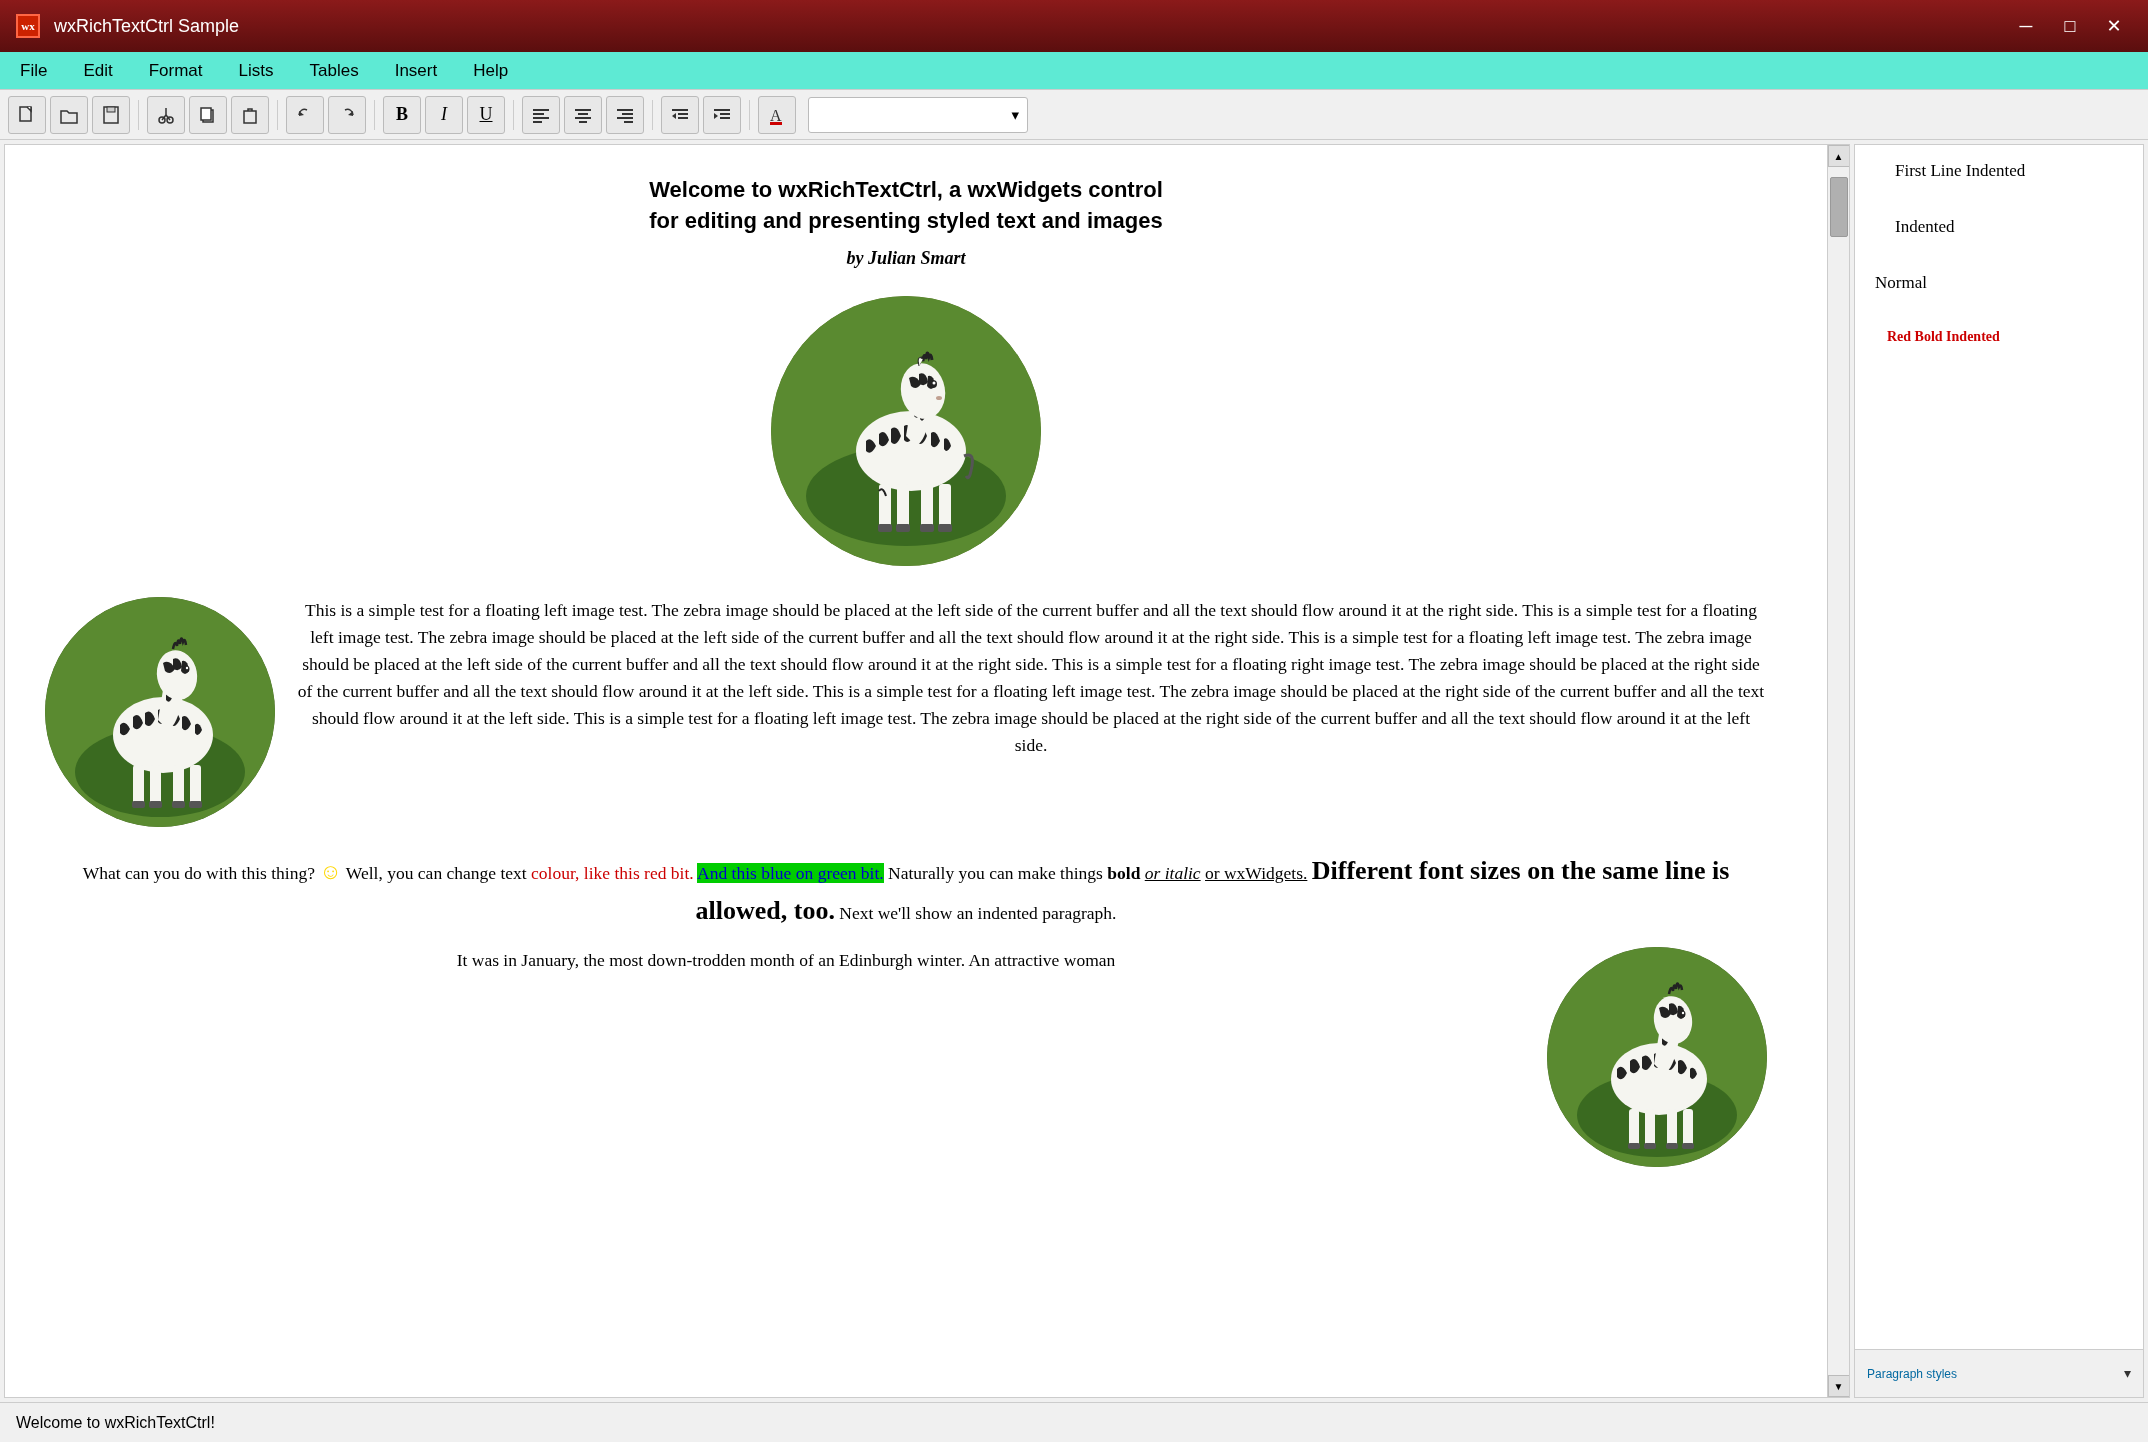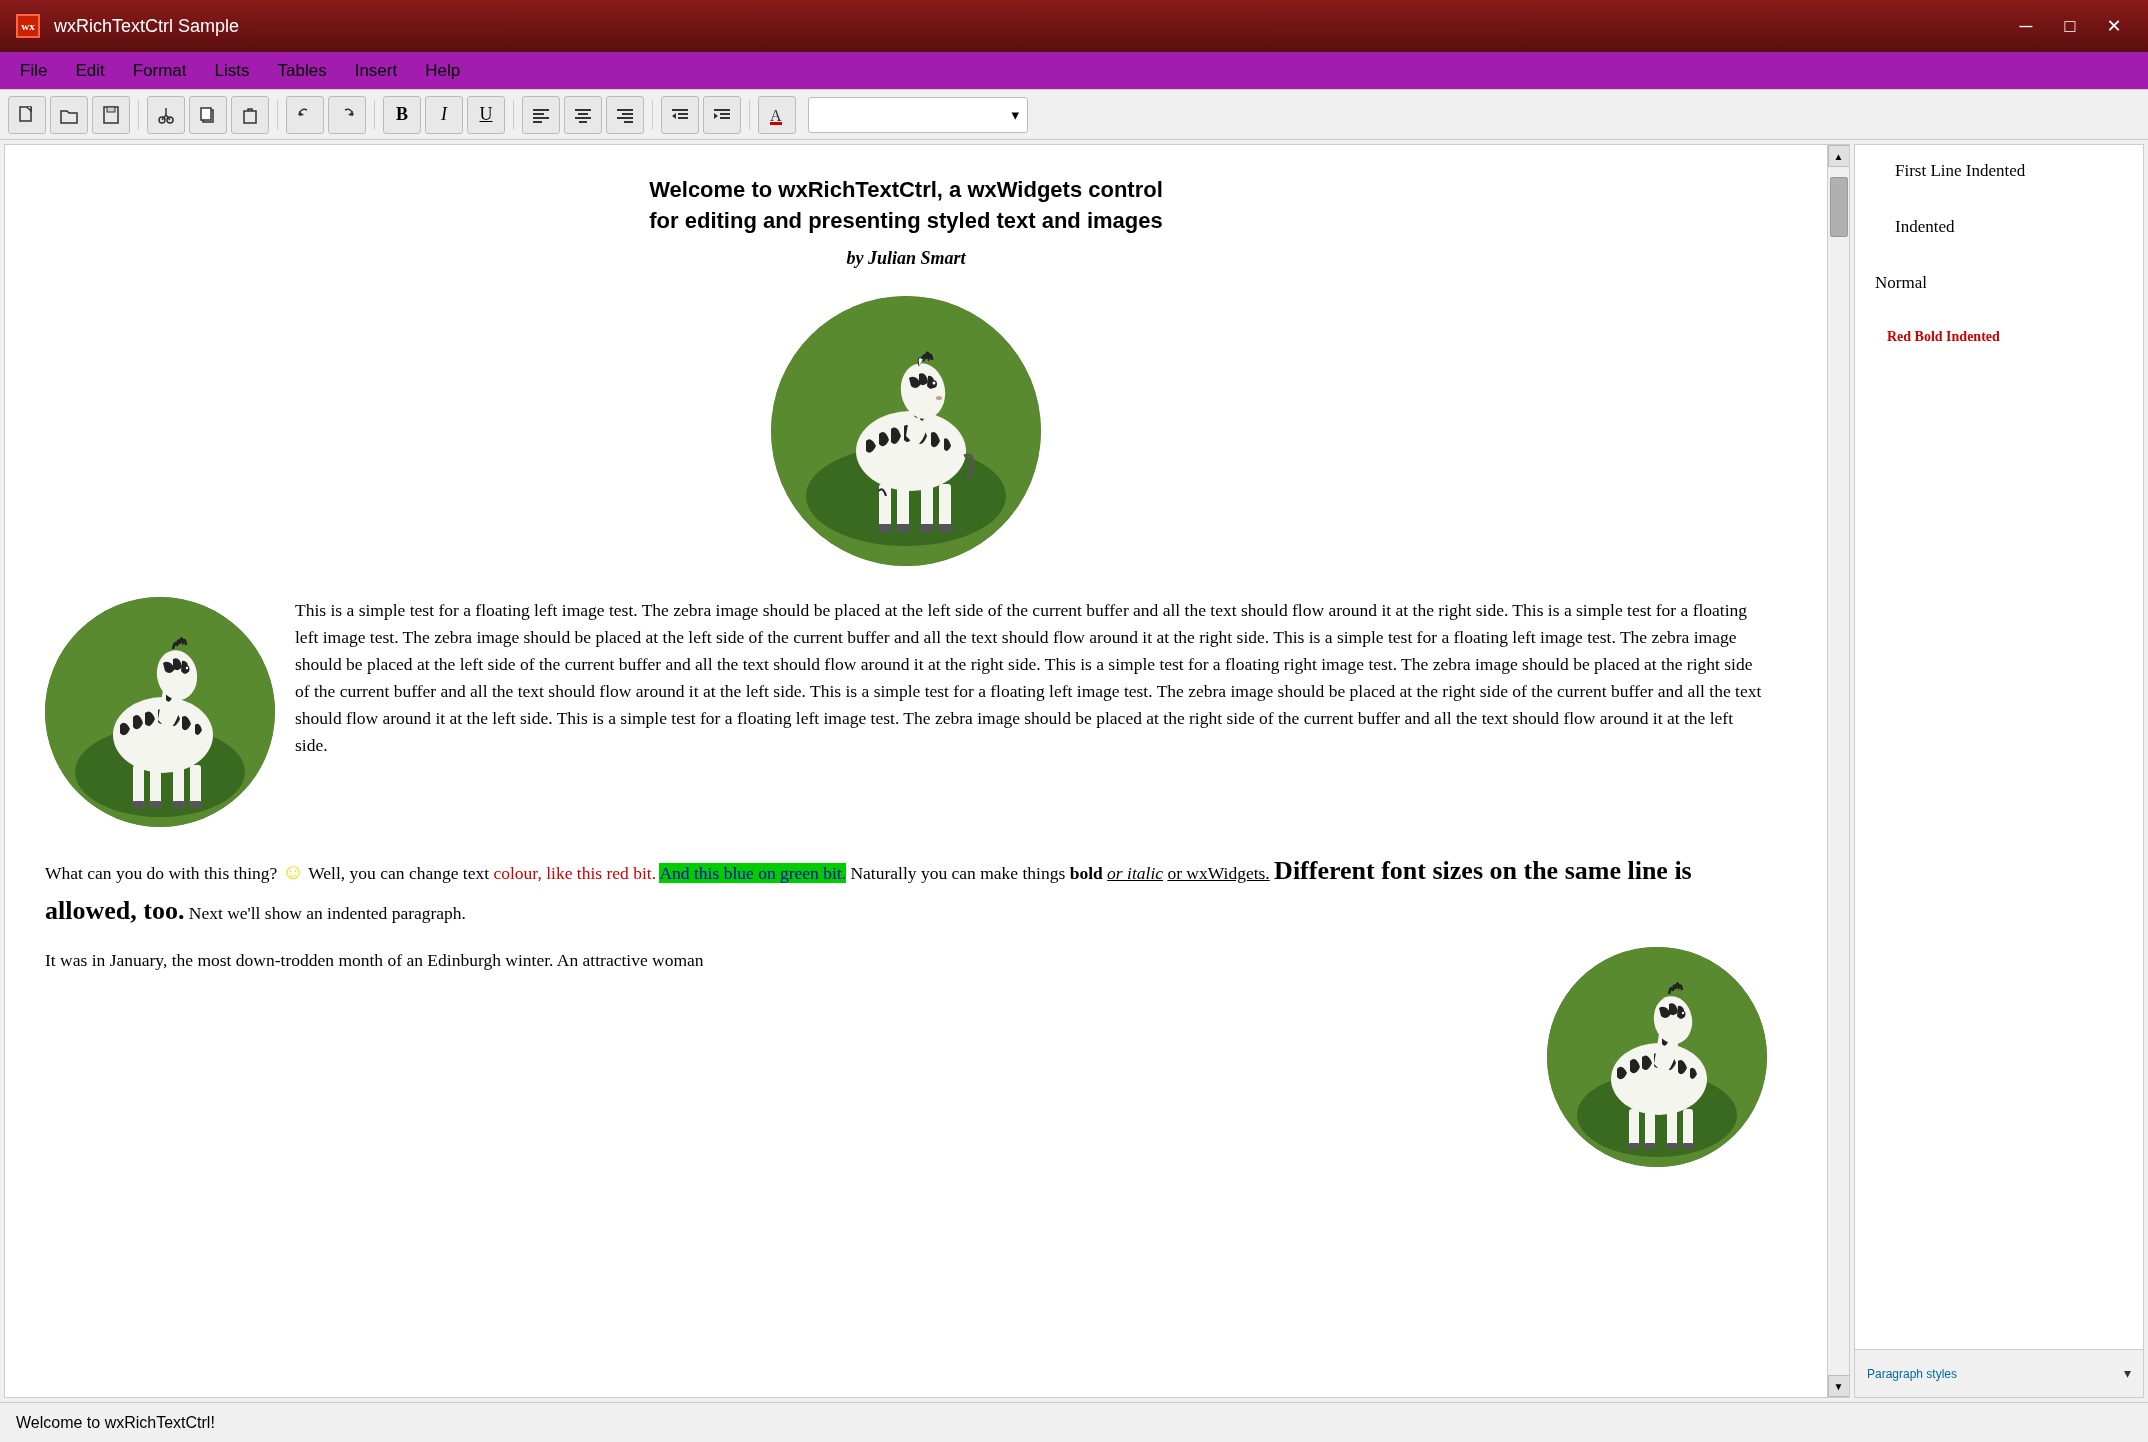--- a/index.html
+++ b/index.html
@@ -17,27 +17,27 @@
     }
     .titlebar-left { display: flex; align-items: center; gap: 10px; }
     .titlebar-icon { width: 28px; height: 28px; display: flex; align-items: center; }
     .wx-icon { width: 24px; height: 24px; background: #cc2200; border: 2px solid #ff6644; display: flex; align-items: center; justify-content: center; font-size: 11px; font-weight: bold; color: white; }
     .titlebar-title { font-family: Arial, sans-serif; font-size: 18px; color: white; }
     .titlebar-controls { display: flex; gap: 8px; }
     .titlebar-btn { width: 36px; height: 36px; background: transparent; border: none; color: white; font-size: 18px; cursor: pointer; display: flex; align-items: center; justify-content: center; font-family: Arial, sans-serif; }
 
     
     .menubar {
-      background: #a21caf;
+      background: #5eead4;
       border-bottom: 1px solid #ccc;
       height: 38px;
       display: flex;
       align-items: center;
       padding: 0 8px;
-      gap: 4px;
+      gap: 12px;
       font-family: Arial, sans-serif;
       font-size: 17px;
     }
     .menu-item {
       padding: 4px 12px;
       cursor: pointer;
       border-radius: 3px;
     }
 
     
@@ -262,21 +262,21 @@
       border-radius: 50%;
       overflow: hidden;
       background: #4a6a2a;
       display: flex; align-items: center; justify-content: center;
     }
 
     .paragraph-text {
       font-family: 'Times New Roman', Times, serif;
       font-size: 17.5px;
       line-height: 1.55;
-      text-align: left;
+      text-align: center;
     }
     .red-text { color: #cc0000; }
 
     
     .zebra-svg {
       width: 100%;
       height: 100%;
     }
   </style>
 </head>

